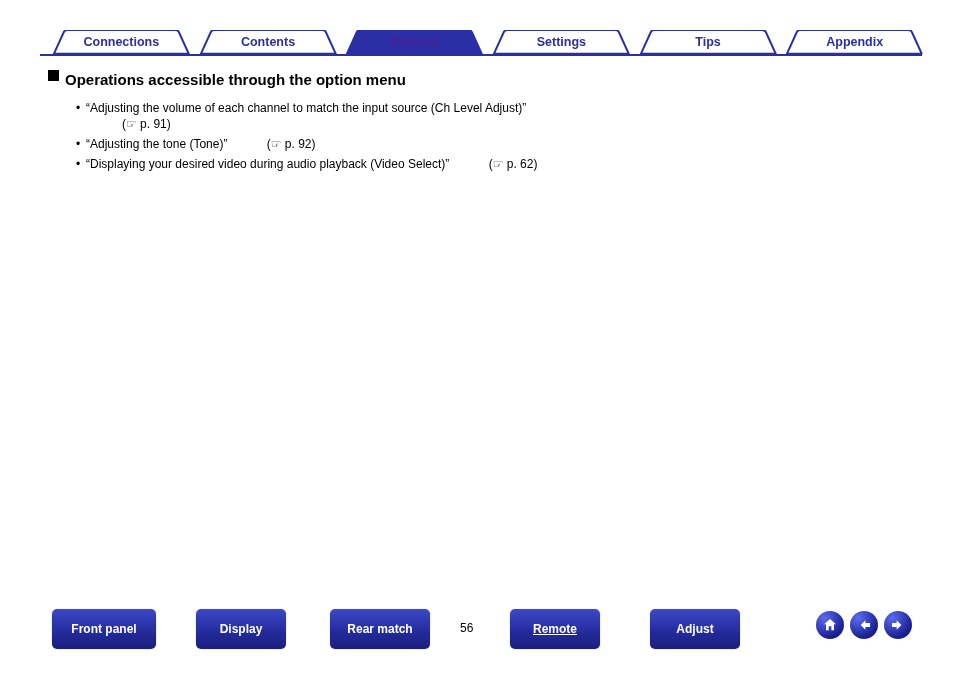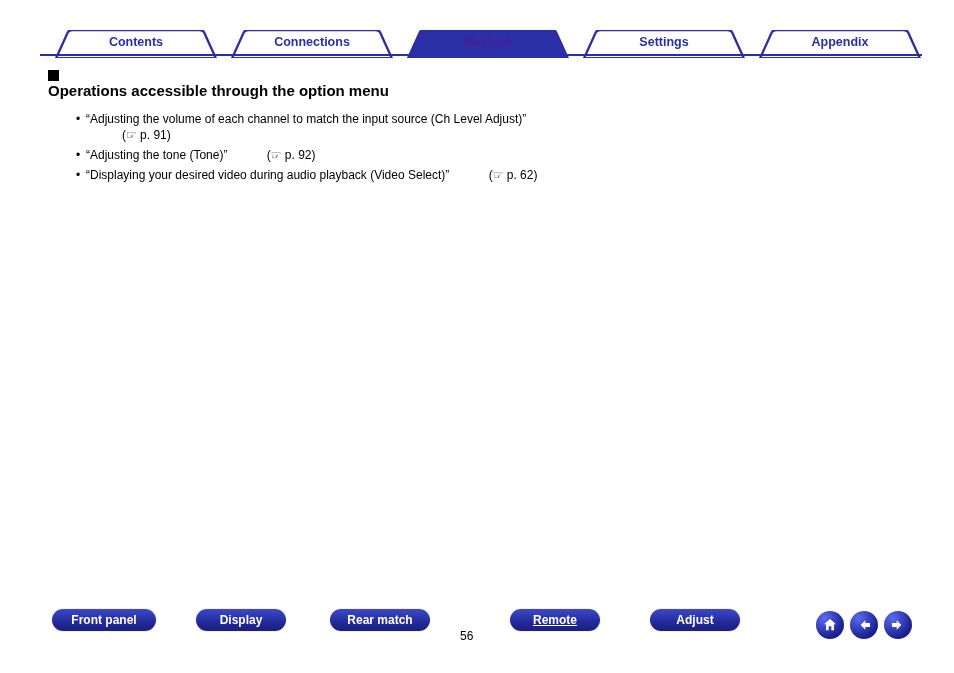--- a/index.html
+++ b/index.html
@@ -59,21 +59,20 @@
     top: 70px;
     width: 540px;
   }
   .square { display:inline-block; width:11px; height:11px; background:#000; margin-right:6px; vertical-align:baseline; }
   .heading {
     font-size: 15px;
     font-weight: bold;
     line-height: 1.3;
     margin: 0 0 10px 0;
     display: flex;
-    flex-direction: column;
   }
   .heading .ht { max-width: 380px; }
   .content ul {
     margin: 0 0 0 28px;
     padding: 0;
     list-style: none;
   }
   .content li {
     position: relative;
     font-size: 12px;
@@ -93,36 +92,36 @@
 
   
   .bottom {
     position: absolute;
     left: 0; right: 0;
     bottom: 38px;
     height: 26px;
   }
   .pill {
     position: absolute;
-    height: 22px;
-    border-radius: 11px;
+    height: 40px;
+    border-radius: 5px;
     background: linear-gradient(to bottom, #3d48c8 0%, #222a9a 60%, #1a1f7d 100%);
     color: #fff;
     font-size: 12px;
     font-weight: bold;
     display: flex;
     align-items: center;
     justify-content: center;
     box-shadow: 0 0 0 1px rgba(0,0,0,0.05);
   }
   .page-num {
     position: absolute;
     font-size: 12px;
     color: #000;
-    top: 20px;
+    top: 12px;
   }
 
   
   .nav-icons {
     position: absolute;
     right: 42px;
     bottom: 34px;
     display: flex;
     gap: 6px;
   }
@@ -136,39 +135,45 @@
   .navbtn svg { display:block; }
 </style>
 </head>
 <body>
 
 <div class="tabs" id="tabs">
     <div class="tab">
       <svg viewBox="0 0 160 24" preserveAspectRatio="none">
         <path d="M12 24 L22 2 Q23 0 26 0 L134 0 Q137 0 138 2 L148 24 Z" fill="#ffffff" stroke="#2a2fa5" stroke-width="2"></path>
       </svg>
+      <span class="tab-label">Connections</span>
+    </div>
+    <div class="tab">
+      <svg viewBox="0 0 160 24" preserveAspectRatio="none">
+        <path d="M12 24 L22 2 Q23 0 26 0 L134 0 Q137 0 138 2 L148 24 Z" fill="#ffffff" stroke="#2a2fa5" stroke-width="2"></path>
+      </svg>
       <span class="tab-label">Contents</span>
     </div>
-    <div class="tab">
-      <svg viewBox="0 0 160 24" preserveAspectRatio="none">
-        <path d="M12 24 L22 2 Q23 0 26 0 L134 0 Q137 0 138 2 L148 24 Z" fill="#ffffff" stroke="#2a2fa5" stroke-width="2"></path>
-      </svg>
-      <span class="tab-label">Connections</span>
-    </div>
     <div class="tab active">
       <svg viewBox="0 0 160 24" preserveAspectRatio="none">
         <path d="M12 24 L22 2 Q23 0 26 0 L134 0 Q137 0 138 2 L148 24 Z" fill="#2a2fa5" stroke="#2a2fa5" stroke-width="2"></path>
       </svg>
       <span class="tab-label">Playback</span>
     </div>
     <div class="tab">
       <svg viewBox="0 0 160 24" preserveAspectRatio="none">
         <path d="M12 24 L22 2 Q23 0 26 0 L134 0 Q137 0 138 2 L148 24 Z" fill="#ffffff" stroke="#2a2fa5" stroke-width="2"></path>
       </svg>
       <span class="tab-label">Settings</span>
+    </div>
+    <div class="tab">
+      <svg viewBox="0 0 160 24" preserveAspectRatio="none">
+        <path d="M12 24 L22 2 Q23 0 26 0 L134 0 Q137 0 138 2 L148 24 Z" fill="#ffffff" stroke="#2a2fa5" stroke-width="2"></path>
+      </svg>
+      <span class="tab-label">Tips</span>
     </div>
     <div class="tab">
       <svg viewBox="0 0 160 24" preserveAspectRatio="none">
         <path d="M12 24 L22 2 Q23 0 26 0 L134 0 Q137 0 138 2 L148 24 Z" fill="#ffffff" stroke="#2a2fa5" stroke-width="2"></path>
       </svg>
       <span class="tab-label">Appendix</span>
     </div>
   </div>
 <div class="tab-underline"></div>
 

